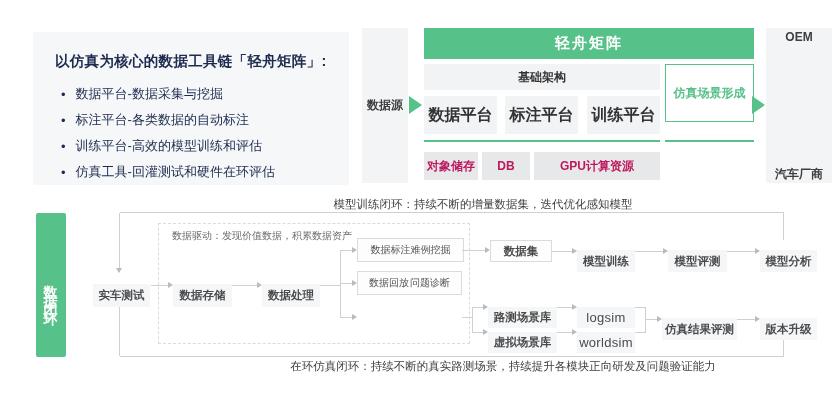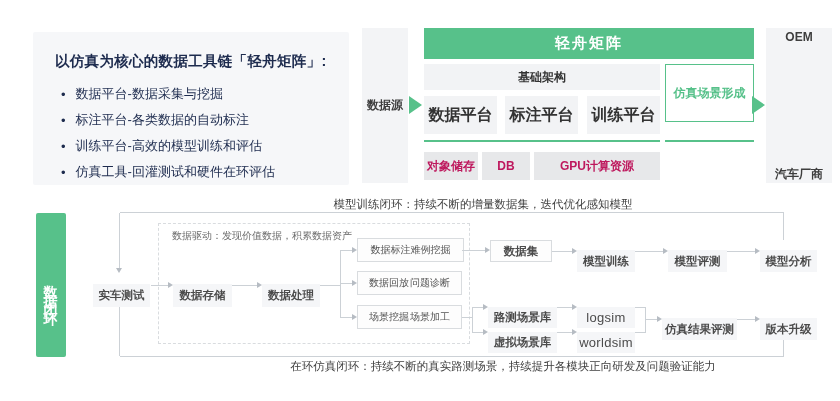--- a/index.html
+++ b/index.html
@@ -125,24 +125,20 @@
   <div class="box fnode" style="left:262px;top:274px;width:58px;">数据处理</div>
 
   <div class="box wnode" style="left:357px;top:238px;width:107px;justify-content:center;">
     <span>数据标注</span>
     <span>难例挖掘</span>
   </div>
   <div class="box wnode" style="left:357px;top:271px;width:105px;">
     <span>数据回放</span>
     <span>问题诊断</span>
   </div>
-  <div class="box wnode" style="left:357px;top:305px;width:105px;">
-    <span>场景挖掘</span>
-    <span>场景加工</span>
-  </div>
 
   <div class="box wnode" style="left:490px;top:240px;width:62px;height:22px;justify-content:center;font-size:11.5px;font-weight:600;color:#4b4b4b;">数据集</div>
   <div class="box fnode" style="left:577px;top:240px;width:58px;height:22px;">模型训练</div>
   <div class="box fnode" style="left:668px;top:240px;width:59px;height:22px;">模型评测</div>
   <div class="box fnode" style="left:760px;top:240px;width:57px;height:22px;">模型分析</div>
 
   <div class="box fnode" style="left:488px;top:297px;width:69px;height:21px;">路测场景库</div>
   <div class="box fnode latin" style="left:577px;top:297px;width:58px;height:21px;">logsim</div>
   <div class="box fnode" style="left:488px;top:322px;width:69px;height:21px;">虚拟场景库</div>
   <div class="box fnode latin" style="left:577px;top:322px;width:58px;height:21px;">worldsim</div>

